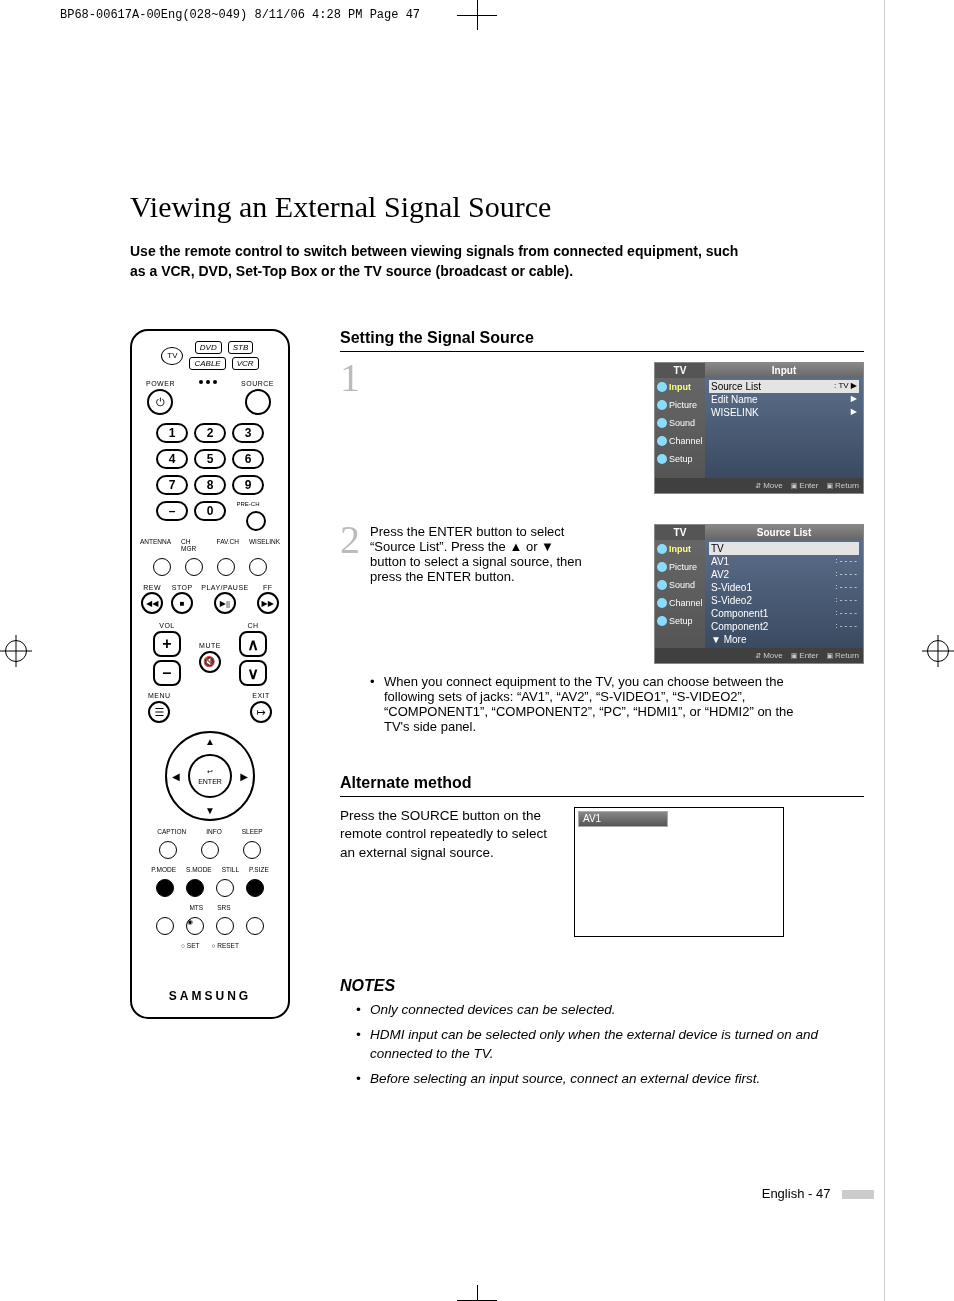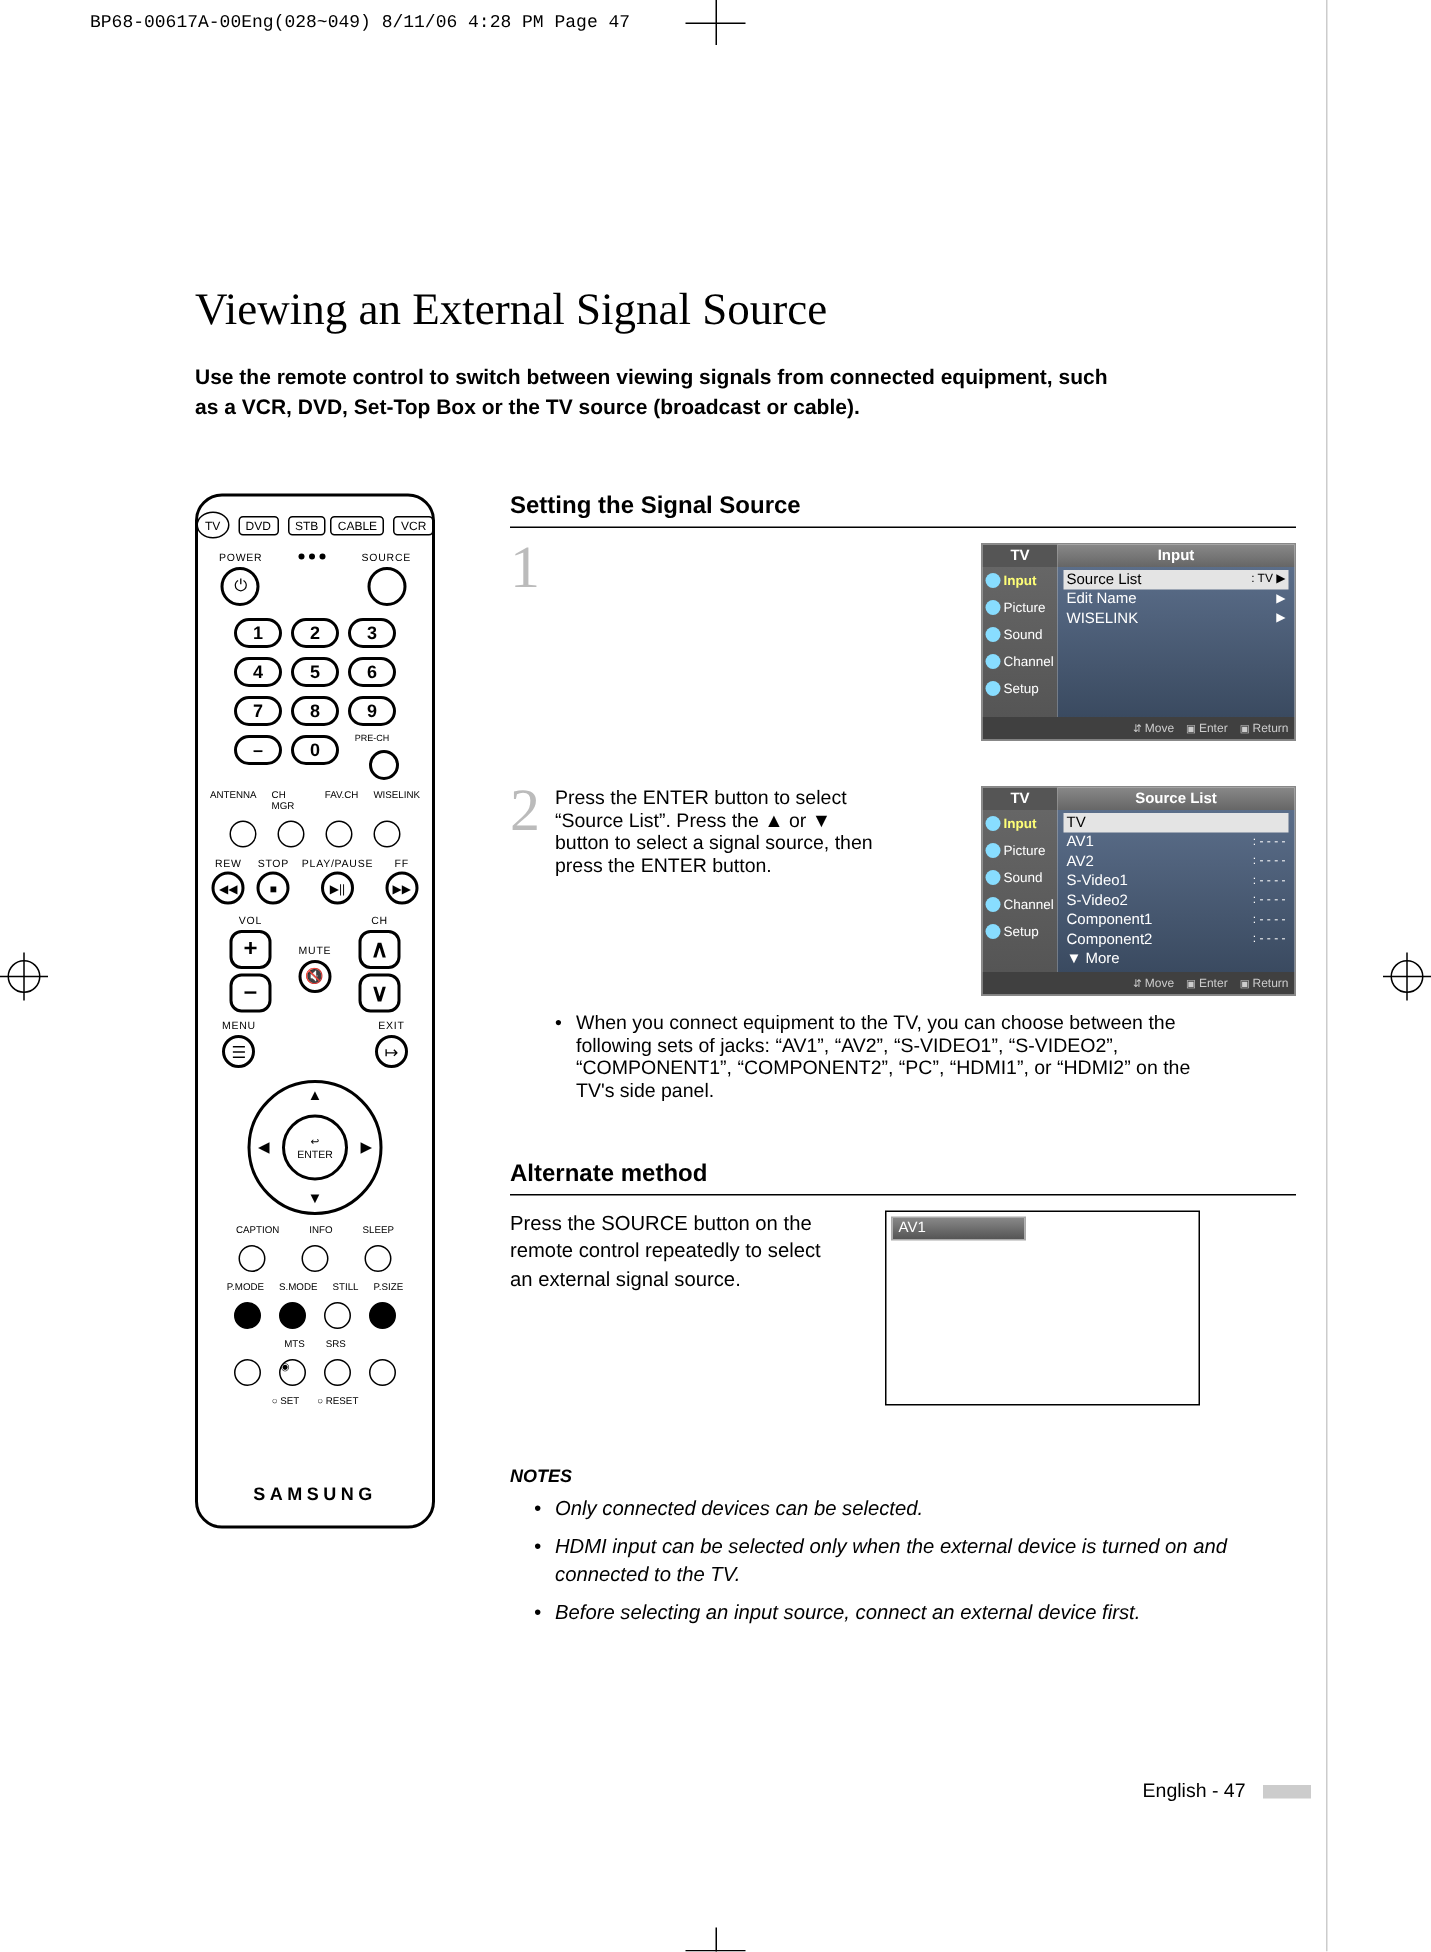--- a/index.html
+++ b/index.html
@@ -132,27 +132,27 @@
   .osd-side .mi { color:#fff; padding:4px 2px; font-size:9px; display:flex; align-items:center; gap:2px;}
   .osd-side .mi.sel{ color:#ff7; font-weight:bold;}
   .osd-side .ico{ width:10px; height:10px; background:#8df; border-radius:50%; display:inline-block;}
   .osd-main { flex:1; background:linear-gradient(#5b6e8a,#3a4a60); padding:2px 4px; min-height:100px;}
   .osd-main .row { display:flex; justify-content:space-between; color:#fff; padding:1px 2px;}
   .osd-main .row.sel { background:#e4e4e4; color:#000;}
   .osd-main .row .arr{ font-size:8px;}
   .osd-foot { background:#404040; color:#ccc; display:flex; justify-content:flex-end; gap:8px; font-size:8px; padding:3px 4px;}
   .osd-foot span::before{ content:"▣ "; font-size:7px;}
   .osd-foot .mv::before{content:"⇵ ";}
-  .alt-block{ display:flex; gap:30px; margin-top:6px;}
+  .alt-block{ display:flex; gap:14px; margin-top:6px;}
   .alt-text{ flex:1; max-width:220px; font-size:13.5px; line-height:1.35;}
   .alt-screen{
     width:210px; height:130px; border:1px solid #000;
   }
   .alt-screen .bar{ width:90px; height:16px; background:linear-gradient(#888,#555); color:#fff; font-size:10px; padding:1px 4px; border:1px solid #aaa; margin:3px;}
-  .notes-title{ font-style:italic; font-weight:bold; font-size:12px; margin-top:40px; margin-bottom:6px;}
+  .notes-title{ font-style:italic; font-weight:bold; font-size:16px; margin-top:40px; margin-bottom:6px;}
   .notes-list{ font-style:italic; font-size:13.5px; line-height:1.4; padding-left:16px;}
   .notes-list li{ margin-bottom:6px; list-style:none; position:relative; padding-left:14px;}
   .notes-list li::before{ content:"•"; position:absolute; left:0;}
   .footer{ position:absolute; right:80px; bottom:100px; font-size:13px;}
   .footer-bar{display:inline-block; width:32px; height:9px; background:#ccc; vertical-align:middle; margin-left:8px;}
 </style>
 </head>
 <body>
 
 <div class="page-header">BP68-00617A-00Eng(028~049)  8/11/06  4:28 PM  Page 47</div>
@@ -170,21 +170,21 @@
 <div class="content">
   <h1 class="title">Viewing an External Signal Source</h1>
   <p class="intro">Use the remote control to switch between viewing signals from connected equipment, such as a VCR, DVD, Set-Top Box or the TV source (broadcast or cable).</p>
 
   <div class="columns">
 
     <div class="remote-col">
       <div class="remote">
         <div class="device-row">
           <span class="dev-tv">TV</span>
-          <div style="display:flex;flex-direction:row;gap:3px;">
+          <div style="display:flex;flex-direction:column;gap:3px;font-style:italic;">
             <div class="device-row">
               <span class="dev-btn">DVD</span>
               <span class="dev-btn">STB</span>
             </div>
             <div class="device-row">
               <span class="dev-btn">CABLE</span>
               <span class="dev-btn">VCR</span>
             </div>
           </div>
         </div>

